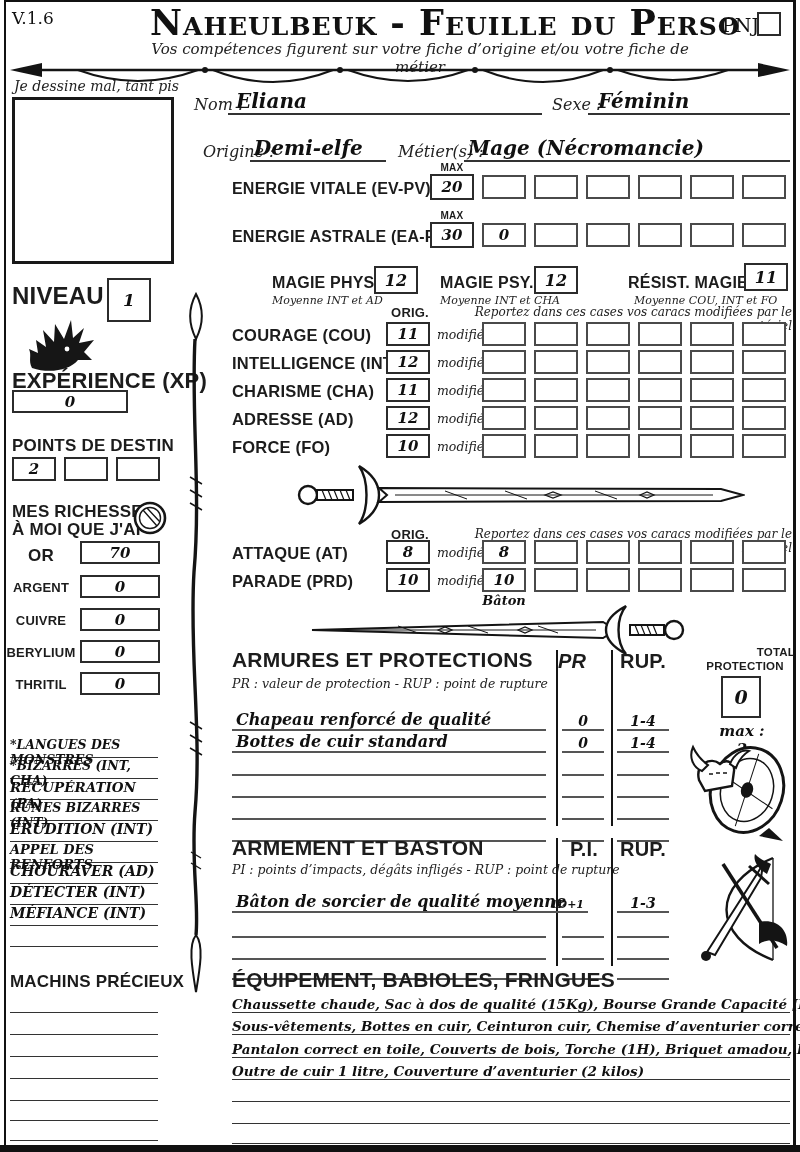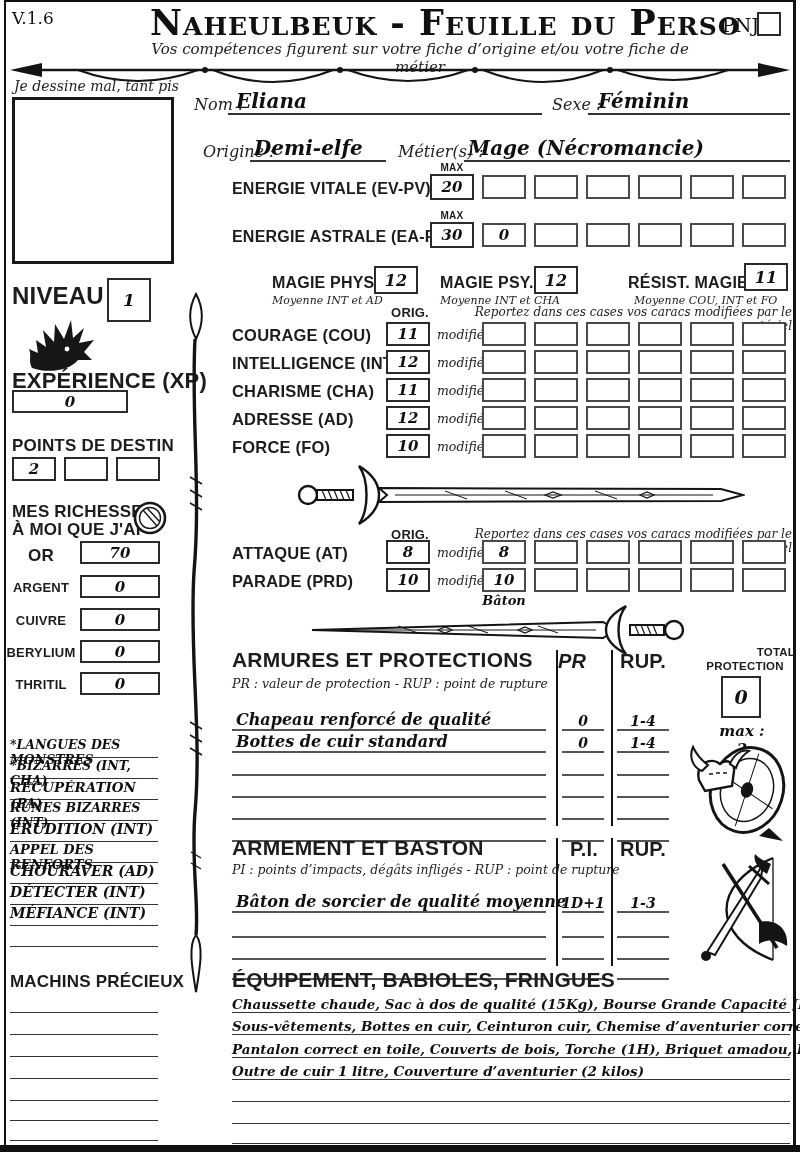--- a/index.html
+++ b/index.html
@@ -343,21 +343,21 @@
   </div>
 
   <div class="abs lbl" style="left:232px;top:836px;font-size:21px;">ARMEMENT ET BASTON</div>
   <div class="abs cal" style="left:232px;top:862px;font-size:12.5px;">PI : points d’impacts, dégâts infligés - RUP : point de rupture</div>
   <div class="abs lbl ctr" style="left:558px;top:838px;width:52px;font-size:20px;text-align:center;">P.I.</div>
   <div class="abs lbl ctr" style="left:613px;top:838px;width:60px;font-size:20px;text-align:center;">RUP.</div>
   <div class="abs vline" style="left:556px;top:838px;height:128px;"></div>
   <div class="abs vline" style="left:611px;top:838px;height:128px;"></div>
 
   <div class="abs ufield hw secline" style="left:232px;top:874px;width:314px;height:20px;font-size:16px;padding-left:4px;">Bâton de sorcier de qualité moyenne</div>
-  <div class="abs ufield hw ctr secline" style="left:562px;top:874px;width:42px;height:20px;font-size:14px;text-align:right;">1D+1</div>
+  <div class="abs ufield hw ctr secline" style="left:546px;top:874px;width:42px;height:20px;font-size:11px;text-align:right;">1D+1</div>
   <div class="abs ufield hw ctr secline" style="left:617px;top:874px;width:52px;height:20px;font-size:14px;">1-3</div>
 
   <div class="abs ufield secline" style="left:232px;top:899px;width:314px;height:20px;"></div>
   <div class="abs ufield secline" style="left:562px;top:899px;width:42px;height:20px;"></div>
   <div class="abs ufield secline" style="left:617px;top:899px;width:52px;height:20px;"></div>
 
   <div class="abs ufield secline" style="left:232px;top:921px;width:314px;height:20px;"></div>
   <div class="abs ufield secline" style="left:562px;top:921px;width:42px;height:20px;"></div>
   <div class="abs ufield secline" style="left:617px;top:921px;width:52px;height:20px;"></div>
 

